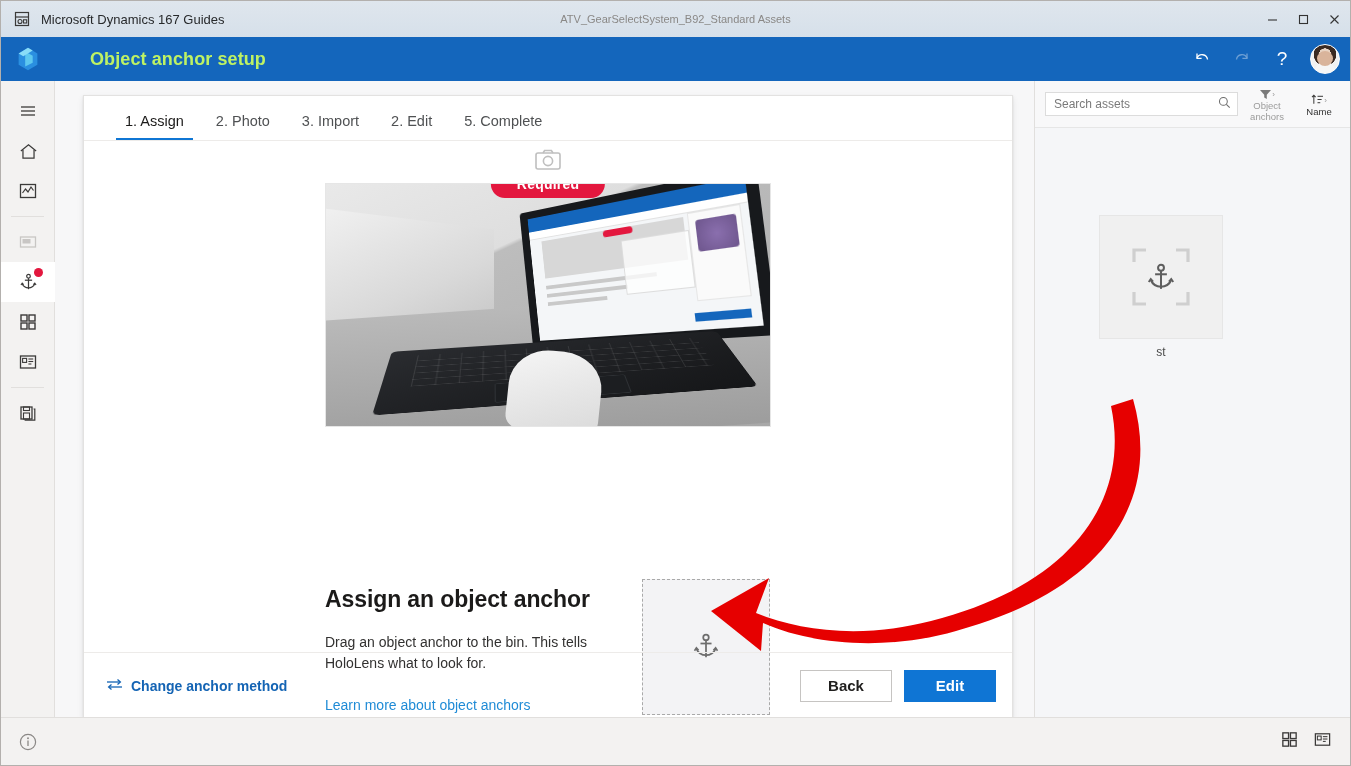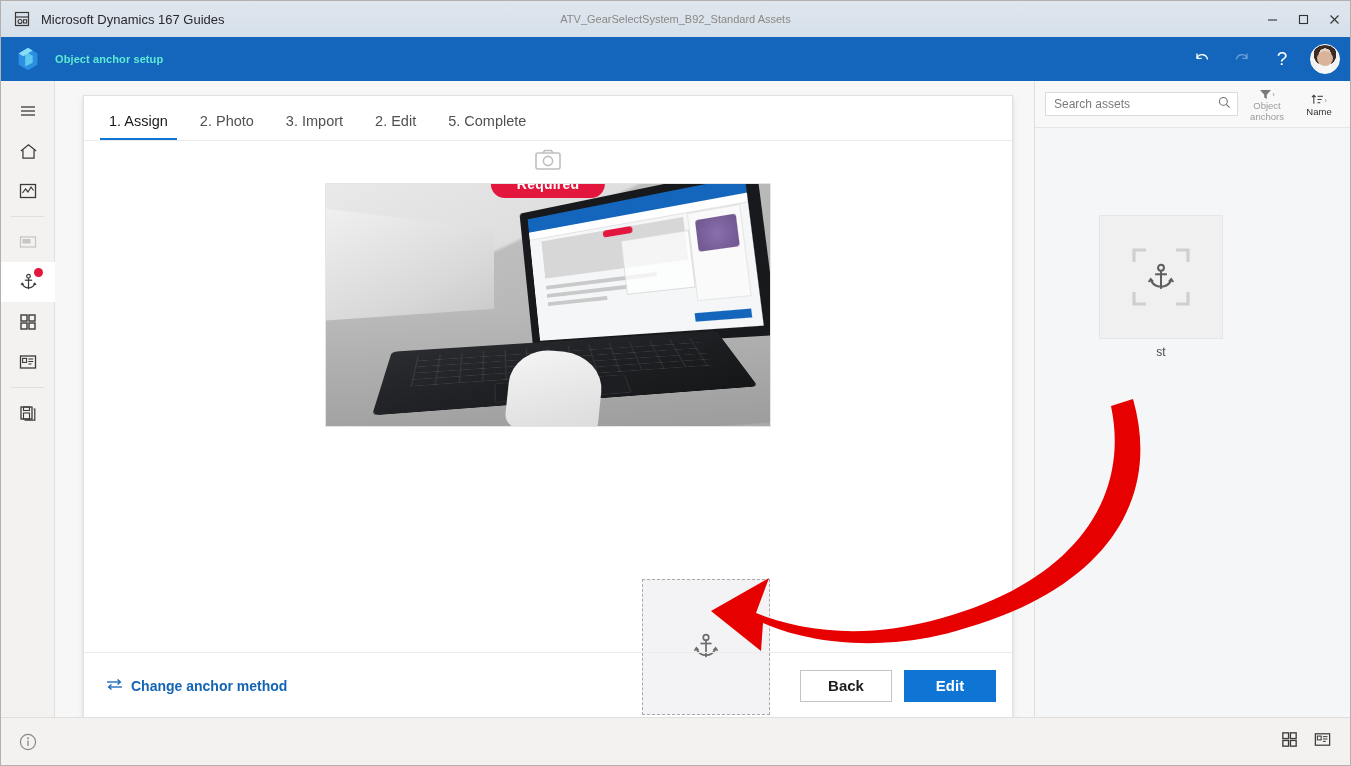--- a/index.html
+++ b/index.html
@@ -48,21 +48,21 @@
   .header {
     position: absolute; top: 36px; left: 0;
     width: 1349px; height: 44px;
     background: #1466bc;
     display: flex; align-items: center;
   }
   .hdr-logo {
     width: 54px; display: flex; align-items: center; justify-content: center;
   }
   .hdr-title {
-    font-size: 11px; font-weight: bold; color: #5eead4; letter-spacing: .1px;
+    font-size: 18px; font-weight: bold; color: #bef264; letter-spacing: .1px; margin-left: 35px;
   }
   .hdr-right {
     position: absolute; right: 10px; top: 0; height: 44px;
     display: flex; align-items: center; gap: 4px;
   }
   .hdr-icon {
     width: 36px; height: 36px; display: flex; align-items: center;
     justify-content: center; color: #fff;
   }
   .hdr-icon.dim { color: #6d9fd4; }
@@ -123,21 +123,21 @@
     position: absolute; left: 28px; top: 14px;
     width: 930px; height: 624px;
     background: #fff;
     border: 1px solid #e3e2e1;
     box-shadow: 0 .6px 1.8px rgba(0,0,0,.10), 0 3px 7px rgba(0,0,0,.07);
   }
 
   
   .tabs {
     height: 45px; border-bottom: 1px solid #edebe9;
-    display: flex; align-items: flex-end; padding-left: 16px;
+    display: flex; align-items: flex-end; padding-left: 32px;
   }
   .tab {
     font-size: 14.5px; color: #4f5153; padding: 0 9px 11px 9px;
     margin-right: 14px; position: relative;
   }
   .tab.active { color: #1b1a19; }
   .tab.active::after {
     content: ""; position: absolute; left: 0; right: 0; bottom: 0;
     height: 2.5px; background: #0f76d4;
   }
@@ -538,20 +538,25 @@
           <div class="ph-base">
             <div class="ph-keys"></div>
             <div class="ph-pad"></div>
           </div>
           <div class="ph-sleeve"></div>
           <div class="ph-hand"></div>
           <div class="required-badge">Required</div>
         </div>
       </div>
 
+      <div class="instr">
+        <h2>Assign an object anchor</h2>
+        <p>Drag an object anchor to the bin. This tells HoloLens what to look for.</p>
+        <a href="#">Learn more about object anchors</a>
+      </div>
 
       <div class="dropbin">
         <svg width="32" height="34" viewBox="0 0 22 22">
           <circle cx="11" cy="4.4" r="1.9" fill="none" stroke="#6d6d6d" stroke-width="1.2"></circle>
           <line x1="11" y1="6.4" x2="11" y2="18" stroke="#6d6d6d" stroke-width="1.2"></line>
           <line x1="7.2" y1="8.6" x2="14.8" y2="8.6" stroke="#6d6d6d" stroke-width="1.2"></line>
           <path d="M4.4 12.3 A7.2 7.2 0 0 0 17.6 12.3" fill="none" stroke="#6d6d6d" stroke-width="1.2"></path>
           <path d="M3.1 13.6 L4.4 11.6 L5.9 13.3" fill="none" stroke="#6d6d6d" stroke-width="1.1"></path>
           <path d="M16.1 13.3 L17.6 11.6 L18.9 13.6" fill="none" stroke="#6d6d6d" stroke-width="1.1"></path>
         </svg>

